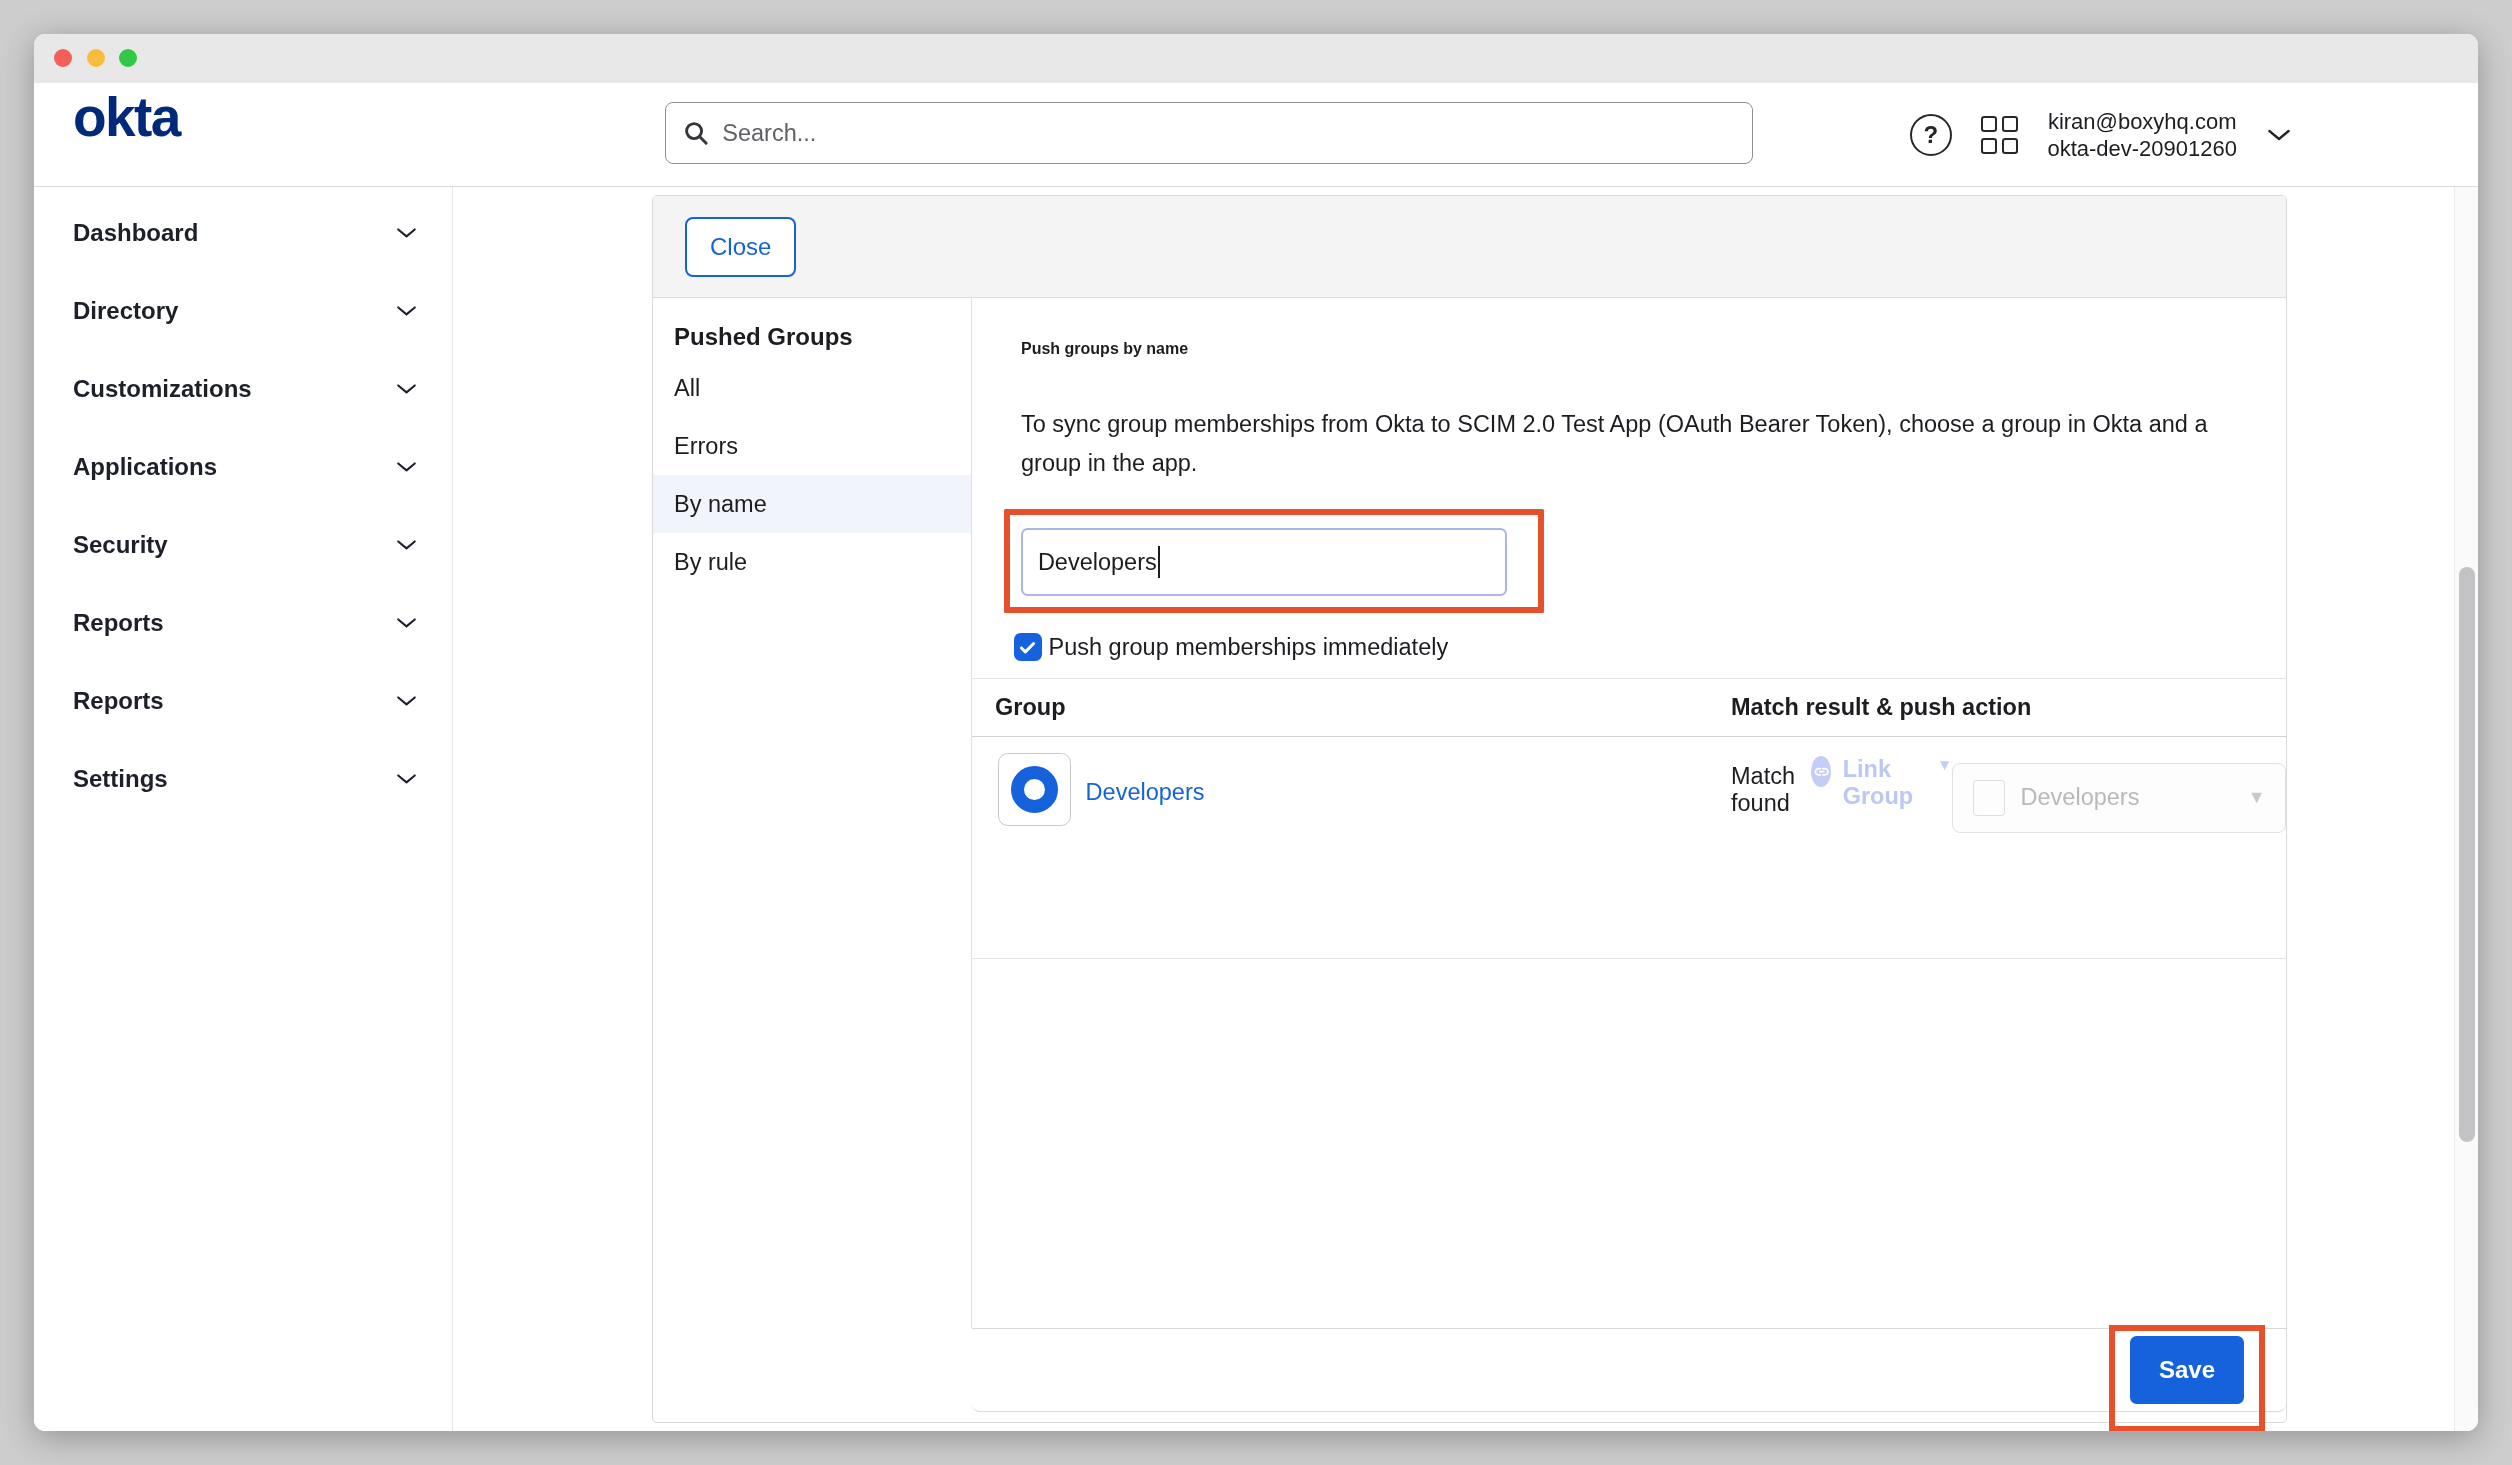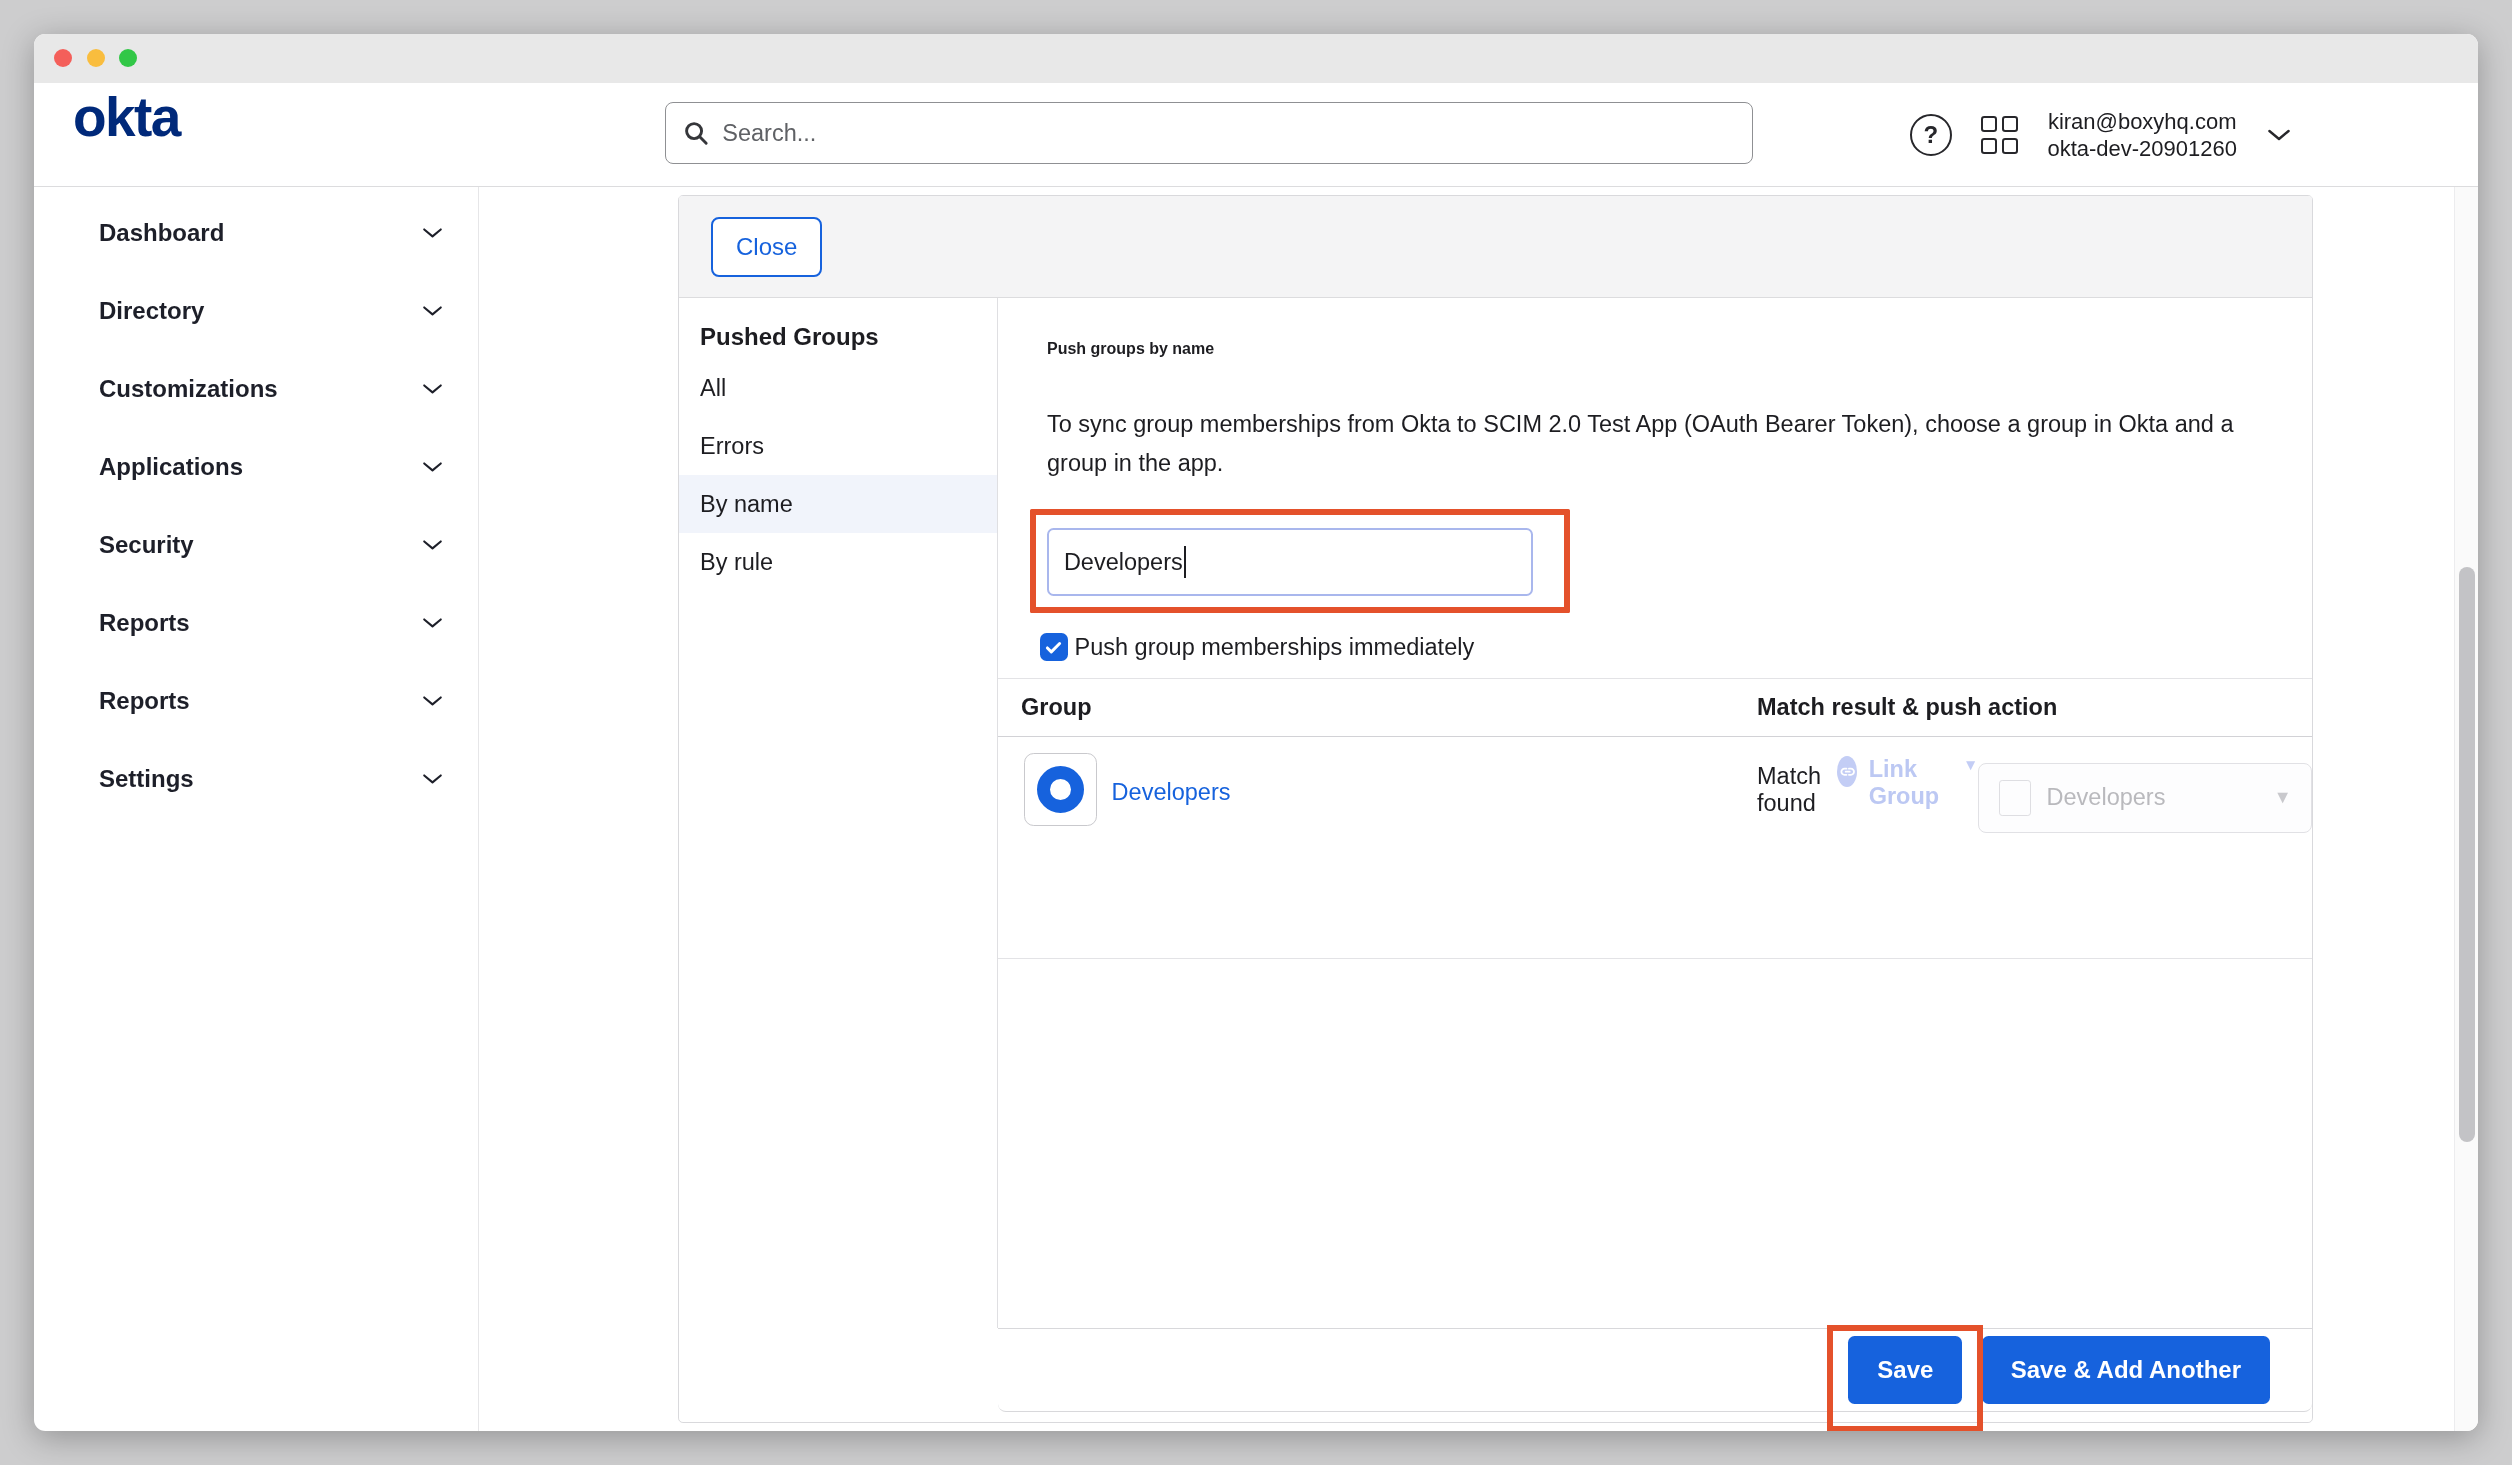--- a/index.html
+++ b/index.html
@@ -39,21 +39,21 @@
   .help-icon {
     width:42px; height:42px; border:2.4px solid #27272b; border-radius:50%;
     display:flex; align-items:center; justify-content:center;
     font-size:24px; font-weight:700; color:#27272b;
   }
   .grid-icon { display:grid; grid-template-columns:16px 16px; grid-template-rows:16px 16px; gap:5.7px; }
   .grid-icon span { border:2.4px solid #27272b; border-radius:3.2px; }
   .account { text-align:center; font-size:22px; line-height:27px; color:#1d1d21; }
   .chev-dark { color:#27272b; }
   
-  .appbody { flex:1; display:flex; min-height:0;padding-left:26px; }
+  .appbody { flex:1; display:flex; min-height:0; }
   .nav { width:419px; flex:0 0 auto; border-right:1.6px solid #e6e6e8; padding-top:6.5px; background:#fff; }
   .nav-item {
     height:78px; display:flex; align-items:center; justify-content:space-between;
     padding:0 34px 0 39px; font-size:24px; font-weight:700; color:#1d1f29; cursor:pointer;
   }
   .main { flex:1; position:relative; background:#fff; }
   
   .scrollbar { width:24px; flex:0 0 auto; background:#fafafa; border-left:1.6px solid #ececee; position:relative; }
   .scroll-thumb { position:absolute; left:4px; width:16px; top:380px; height:575px; background:#c3c3c6; border-radius:8px; }
   
@@ -297,21 +297,20 @@
 
             <div class="filler"></div>
           </div>
         </div>
 
         <div class="panel-footer">
           <span class="save-wrap">
             <button class="btn-primary">Save</button>
             <span class="anno-save"></span>
           </span>
-          <button class="btn-primary">Save &amp; Add Another</button>
         </div>
 
       </div>
     </div>
 
     <div class="scrollbar">
       <div class="scroll-thumb"></div>
     </div>
 
   </div>

